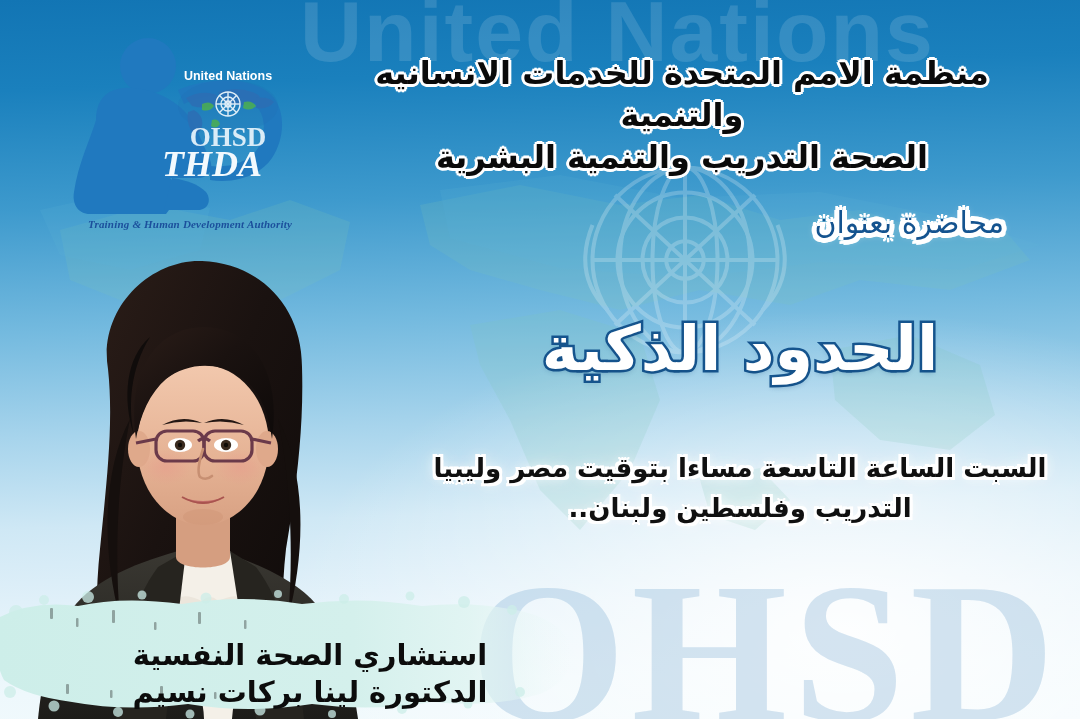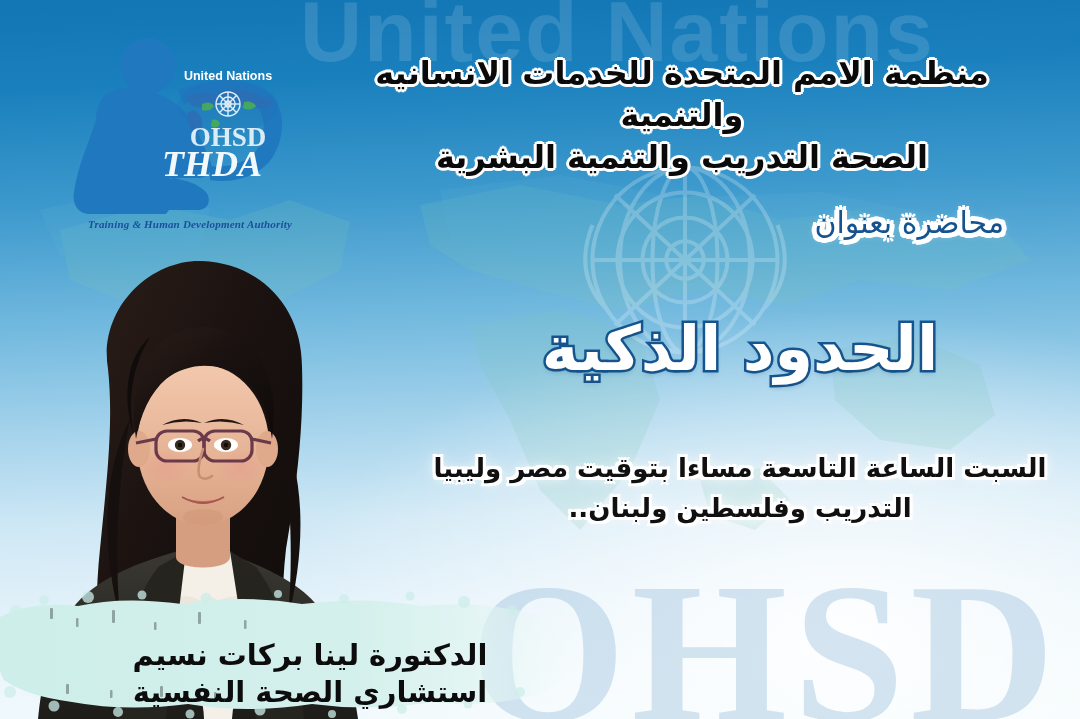--- a/index.html
+++ b/index.html
@@ -433,17 +433,17 @@
       <rect x="206" y="24" width="3" height="12" rx="1"></rect>
       <rect x="252" y="32" width="2.5" height="9" rx="1"></rect>
       <rect x="74" y="96" width="3" height="10" rx="1"></rect>
       <rect x="118" y="102" width="2.5" height="8" rx="1"></rect>
       <rect x="168" y="98" width="3" height="11" rx="1"></rect>
       <rect x="222" y="104" width="2.5" height="7" rx="1"></rect>
     </g>
   </svg>
 
   <div id="speaker-text">
+    <div>استشاري الصحة النفسية</div>
     <div>الدكتورة لينا بركات نسيم</div>
-    <div>استشاري الصحة النفسية</div>
   </div>
 
 </div>
 
 </body></html>

